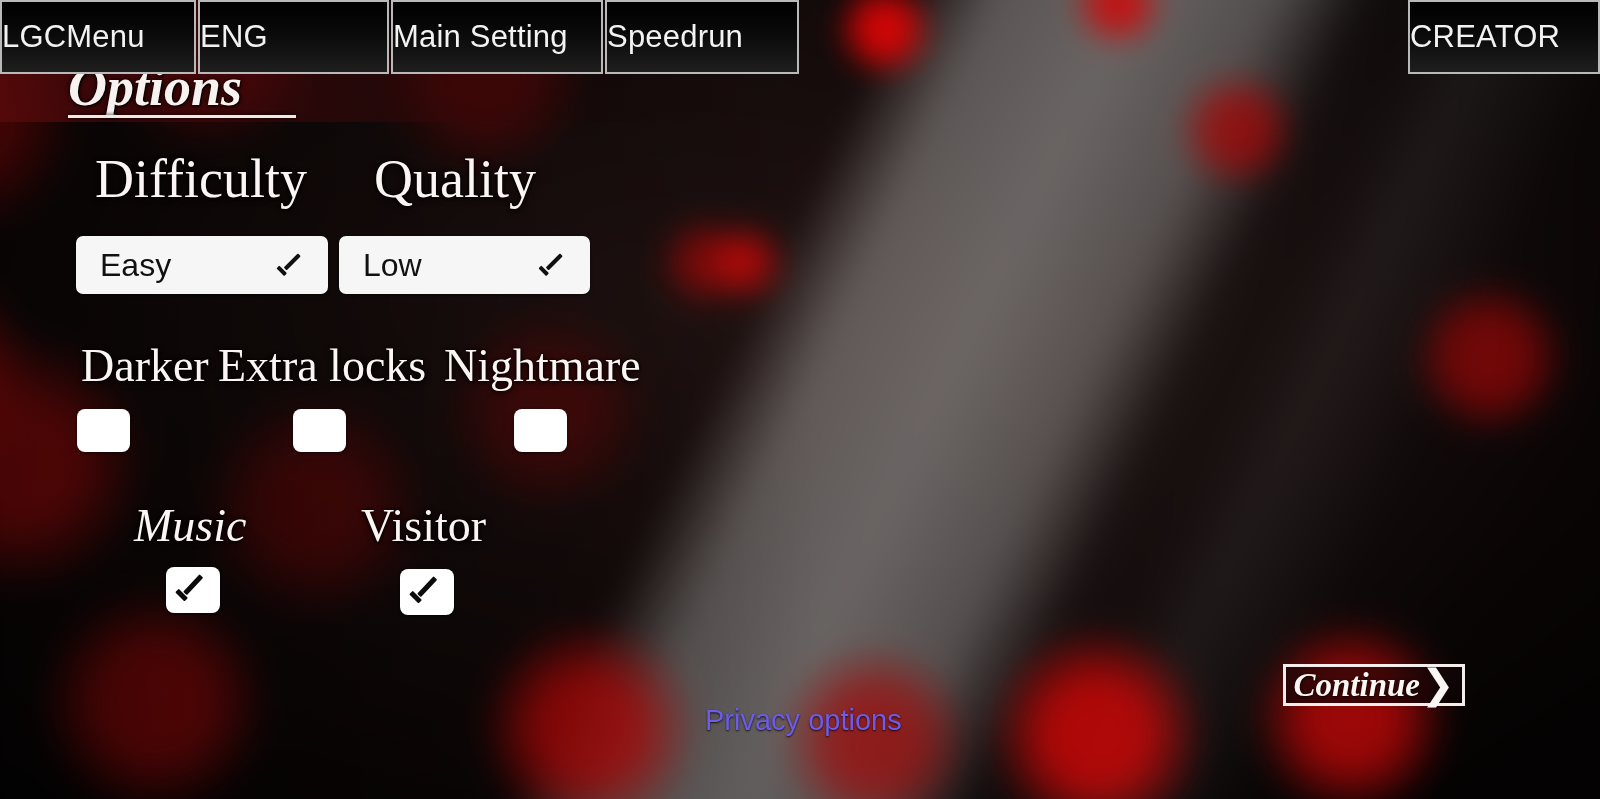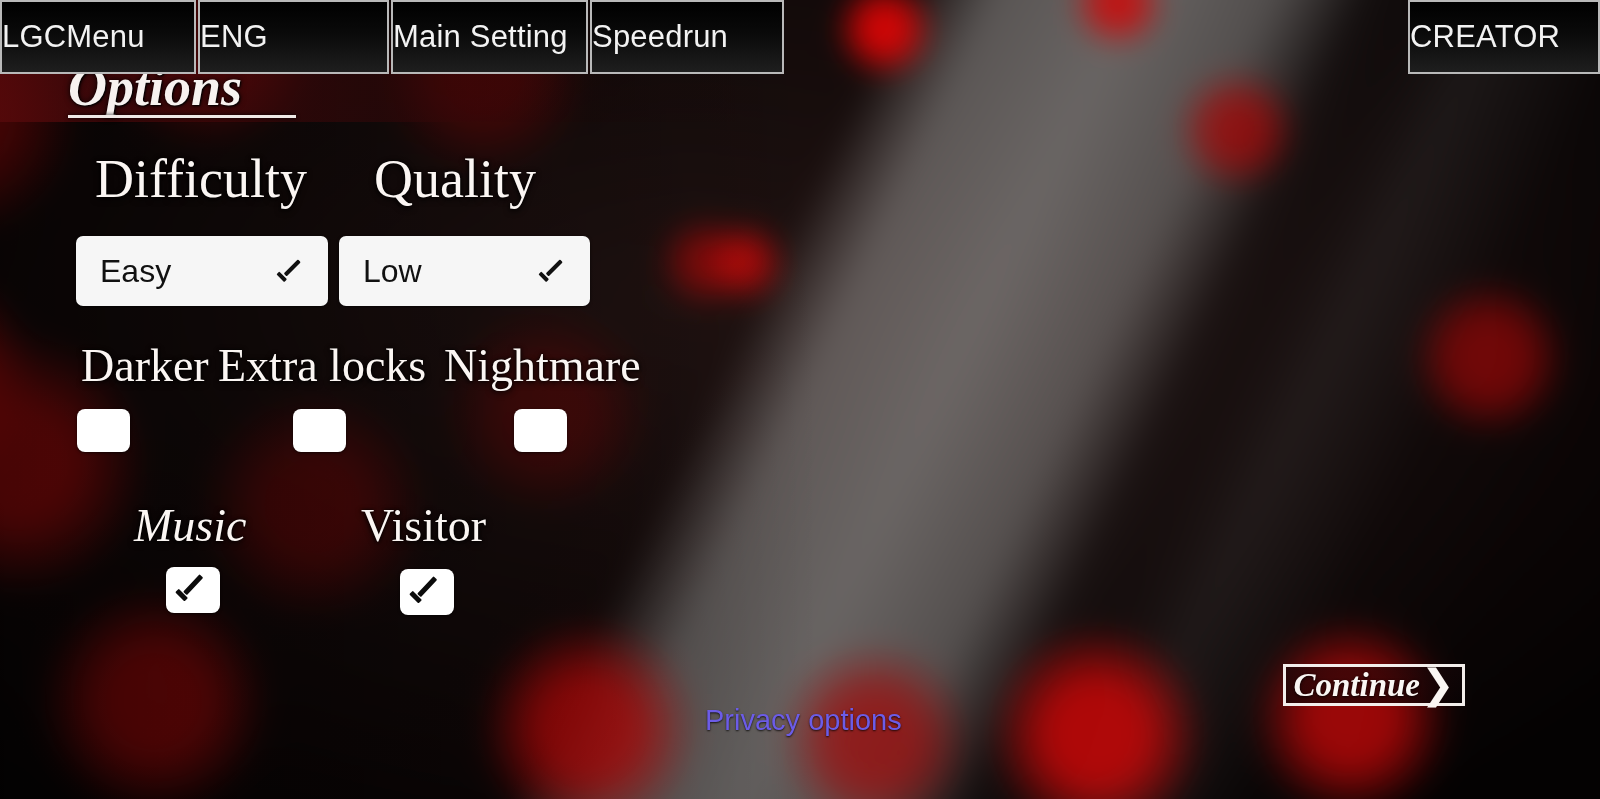--- a/index.html
+++ b/index.html
@@ -94,21 +94,21 @@
     font-size: 31px;
     line-height: 70px;
     cursor: pointer;
     white-space: nowrap;
     letter-spacing: 0.2px;
   }
   #nav-left { display: flex; margin-left: 0; }
   #nav-left .nav-btn { margin-right: 2px; }
   .nav-btn.w-lgcmenu  { width: 196px; }
   .nav-btn.w-eng      { width: 191px; }
-  .nav-btn.w-mainset  { width: 197px; }
+  .nav-btn.w-mainset  { width: 212px; }
   .nav-btn.w-speedrun { width: 194px; }
   .nav-btn.w-creator  { width: 192px; }
   #nav-spacer { flex: 1 1 auto; }
   #nav-right { display: flex; }
 
   
   #panel {
     position: absolute;
     left: 0; top: 0;
     width: 1600px; height: 799px;
@@ -153,21 +153,21 @@
     line-height: 54px;
     color: #fbf6f3;
     text-shadow: 0 2px 6px rgba(0,0,0,0.95), 0 0 3px rgba(0,0,0,0.9);
     white-space: nowrap;
   }
   #label-difficulty { left: 95px; top: 152px; }
   #label-quality    { left: 374px; top: 152px; }
 
   .dropdown {
     position: absolute;
-    height: 70px;
+    height: 58px;
     background: #f6f6f6;
     border-radius: 7px;
     display: flex;
     align-items: center;
     justify-content: space-between;
     padding: 0 22px 0 24px;
     cursor: pointer;
     box-shadow: 0 1px 3px rgba(0,0,0,0.6);
   }
   .dropdown .dd-value {

